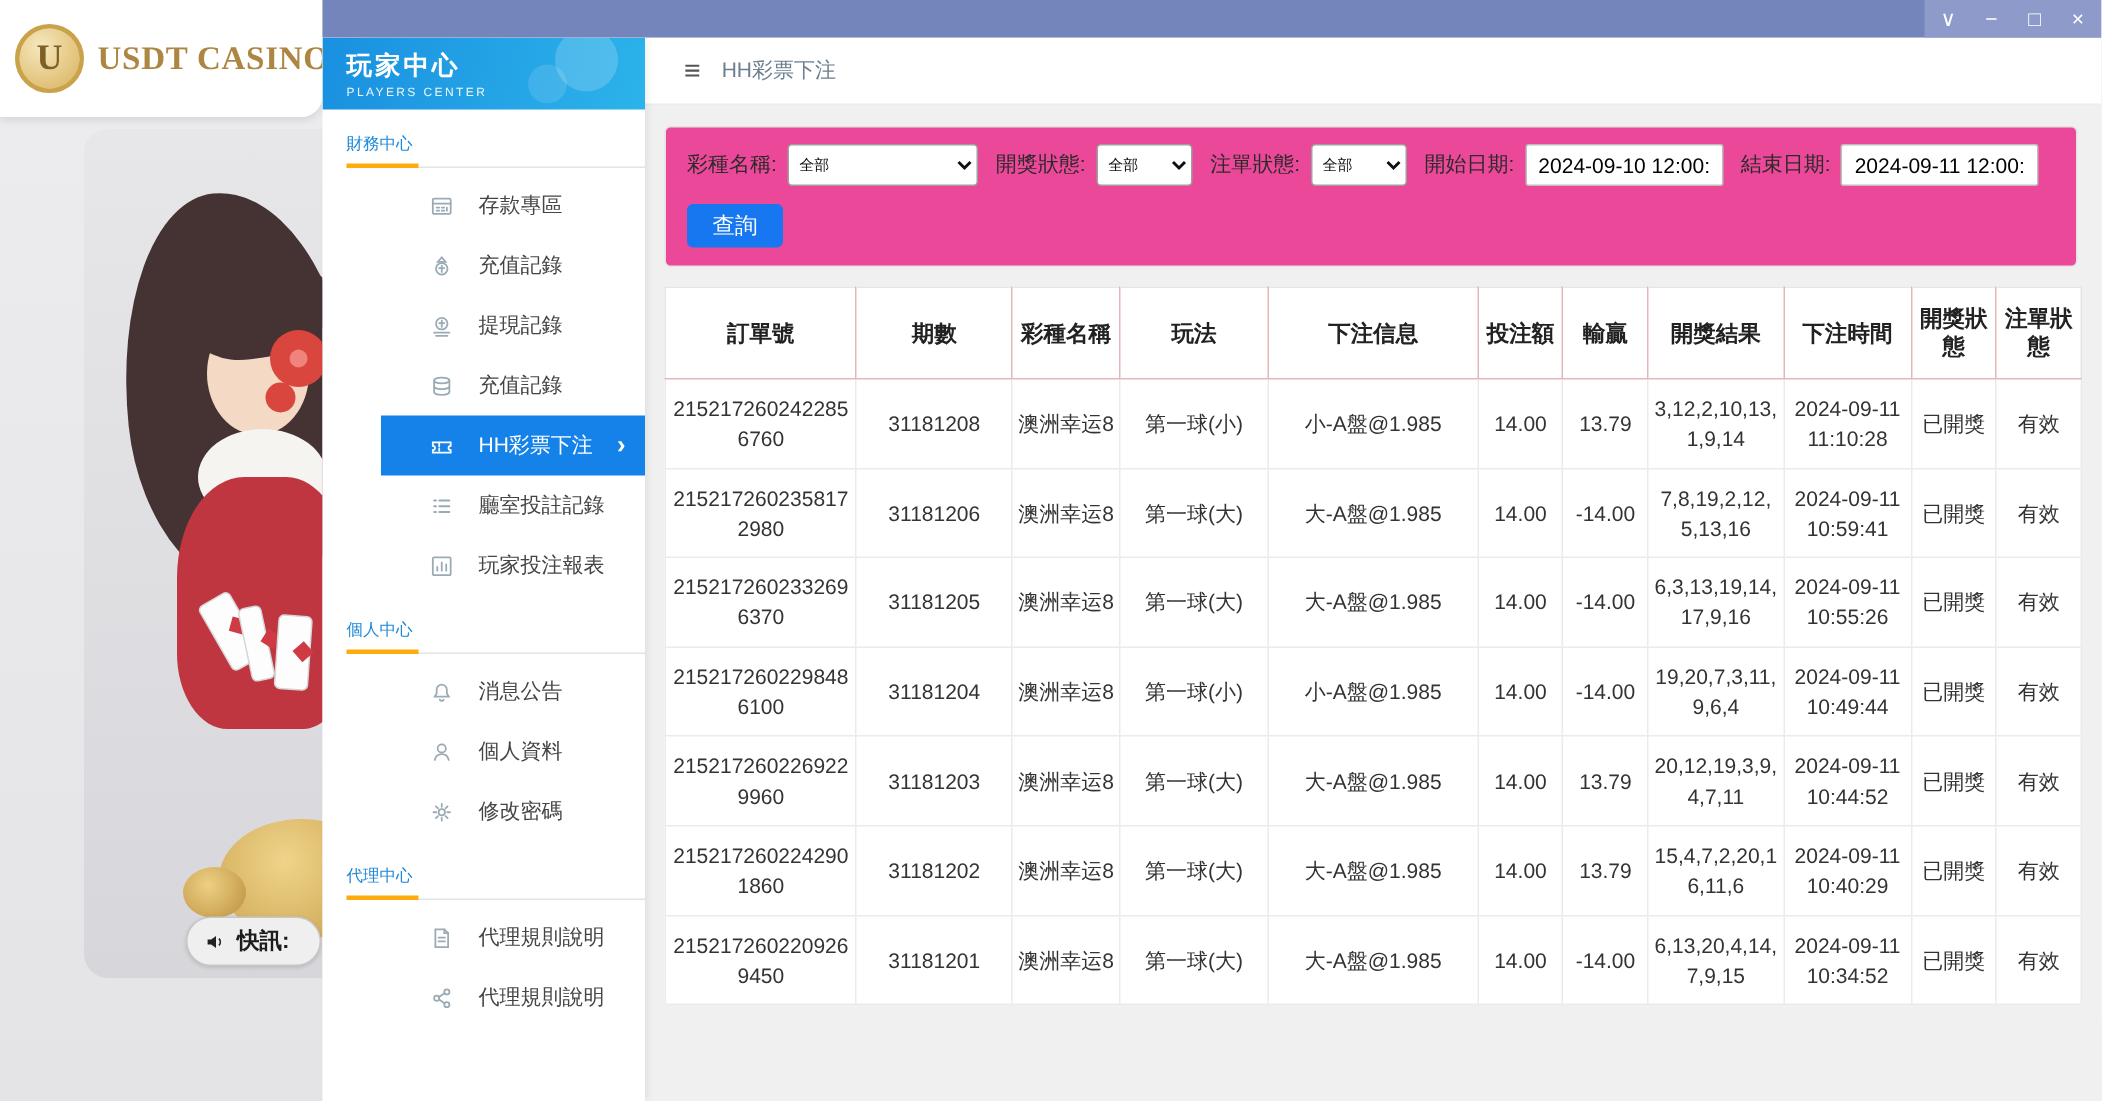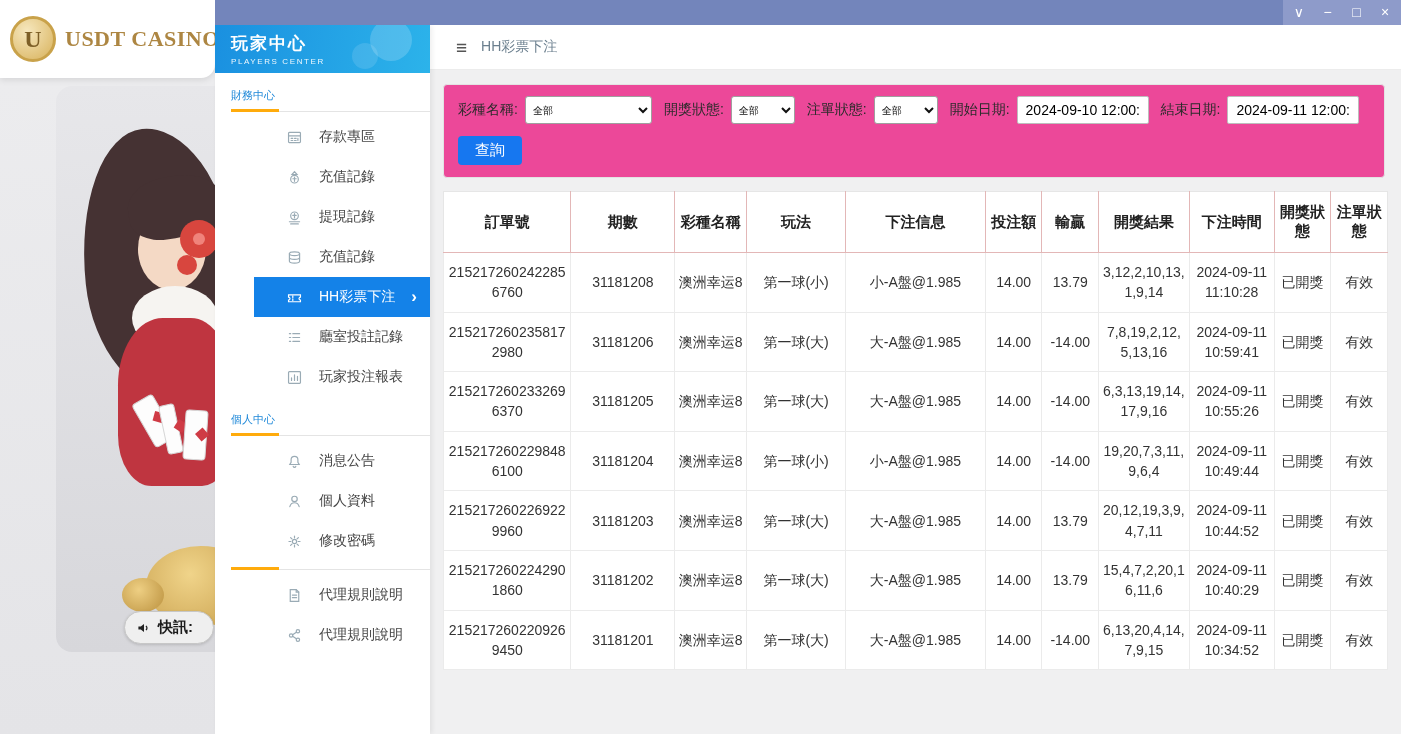--- a/index.html
+++ b/index.html
@@ -255,20 +255,21 @@
         </div>
         <div class="menu-item">
           <span class="mi-icon">
             <svg viewBox="0 0 20 20" fill="none" stroke="currentColor" stroke-width="1.4" stroke-linecap="round">
               <circle cx="10" cy="10" r="2.5"></circle>
               <path d="M10 3.5v2.2M10 14.3v2.2M3.5 10h2.2M14.3 10h2.2M5.4 5.4L7 7M13 13l1.6 1.6M14.6 5.4L13 7M7 13l-1.6 1.6"></path>
             </svg>
           </span>
           <span class="mi-label">修改密碼</span>
         </div>
+        <div class="sec-title">代理中心</div>
         <div class="sec-underline"></div>
         <div class="menu-item">
           <span class="mi-icon">
             <svg viewBox="0 0 20 20" fill="none" stroke="currentColor" stroke-width="1.4" stroke-linecap="round">
               <path d="M5 3h7l3 3v11H5z"></path>
               <path d="M12 3v3h3M7.5 9.5h5M7.5 12.5h5"></path>
             </svg>
           </span>
           <span class="mi-label">代理規則說明</span>
         </div>

